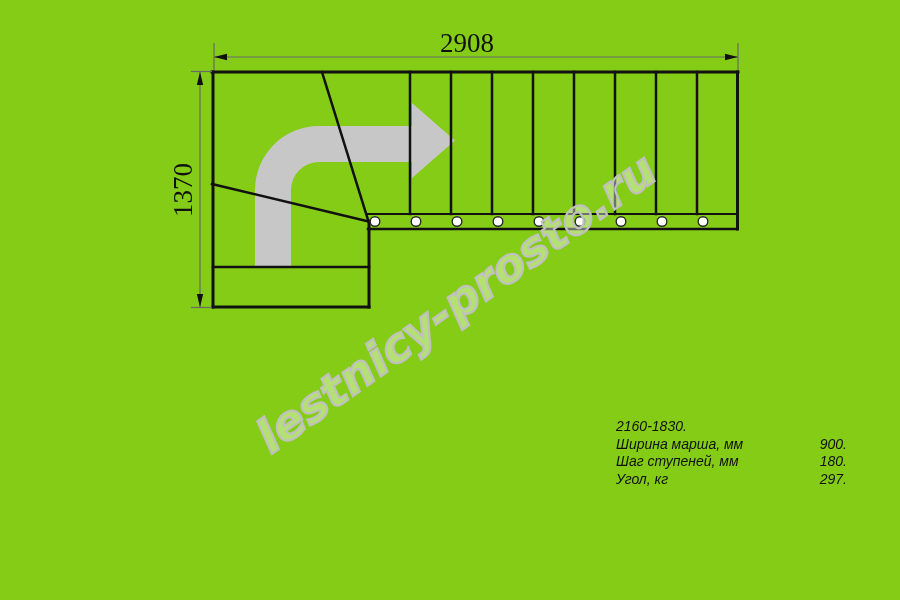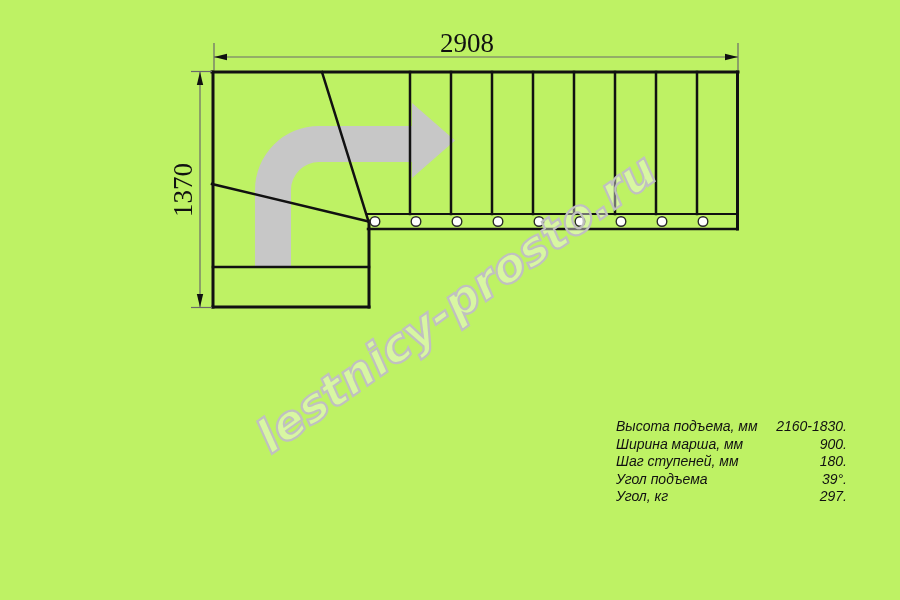--- a/index.html
+++ b/index.html
@@ -1,20 +1,20 @@
 <!DOCTYPE html>
 <html><head>
 <meta charset="utf-8">
 <style>
   html, body { margin: 0; padding: 0; background: #ffffff; }
   .canvas {
     position: relative;
     width: 900px;
     height: 600px;
-    background: #bef264;
+    background: #84cc16;
     overflow: hidden;
     font-family: "Liberation Sans", sans-serif;
   }
   .canvas svg { position: absolute; left: 0; top: 0; }
 
   .dim-text {
     font-family: "Liberation Serif", "DejaVu Serif", serif;
     font-size: 27px;
     fill: #111111;
   }
@@ -111,34 +111,29 @@
       <text class="dim-text" transform="translate(192,190) rotate(-90)" x="0" y="0" text-anchor="middle">1370</text>
     </g>
 
     <g transform="translate(456,303) rotate(-35.5)">
       <text class="watermark-text" x="0" y="16" text-anchor="middle" textLength="478" lengthAdjust="spacingAndGlyphs">lestnicy-prosto.ru</text>
     </g>
   </svg>
 
   <div class="specs">
     <div class="spec-row">
-      <span class="spec-label">Высота подъема, мм</span>
       <span class="spec-value">2160-1830.</span>
     </div>
     <div class="spec-row">
       <span class="spec-label">Ширина марша, мм</span>
       <span class="spec-value">900.</span>
     </div>
     <div class="spec-row">
       <span class="spec-label">Шаг ступеней, мм</span>
       <span class="spec-value">180.</span>
     </div>
     <div class="spec-row">
-      <span class="spec-label">Угол подъема</span>
-      <span class="spec-value">39°.</span>
-    </div>
-    <div class="spec-row">
       <span class="spec-label">Угол, кг</span>
       <span class="spec-value">297.</span>
     </div>
   </div>
 
 </div>
 
 </body></html>

